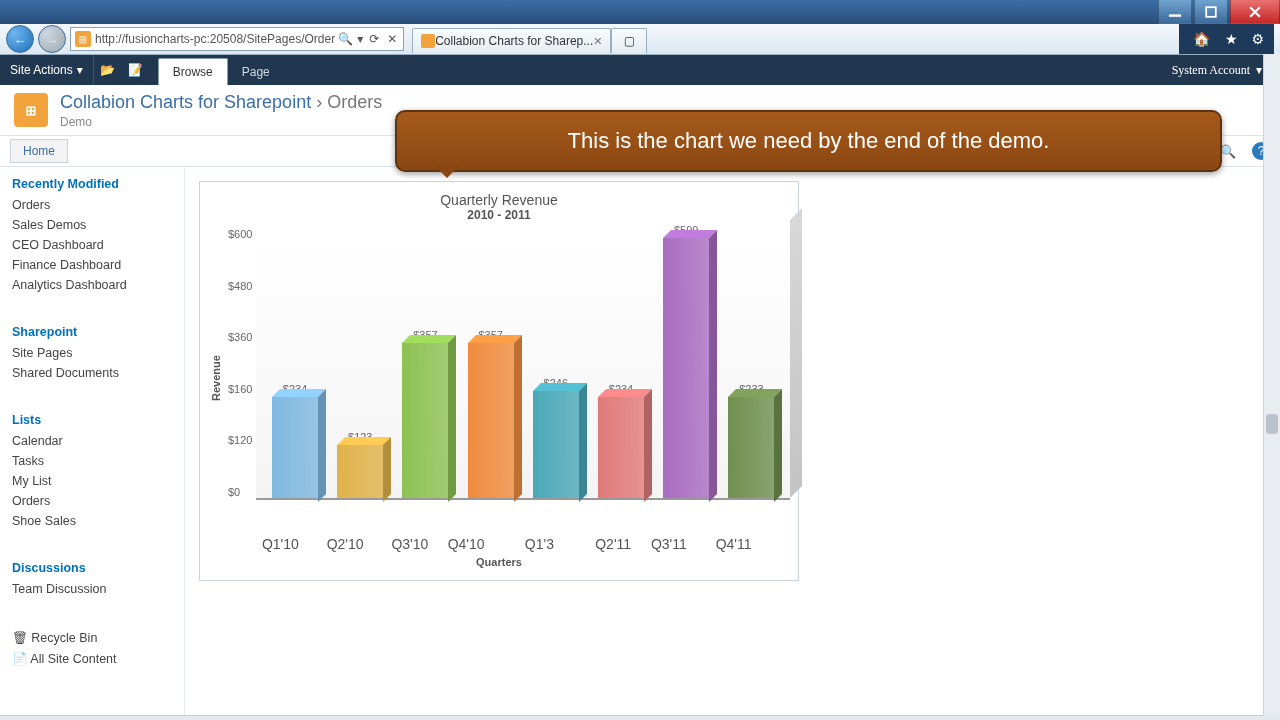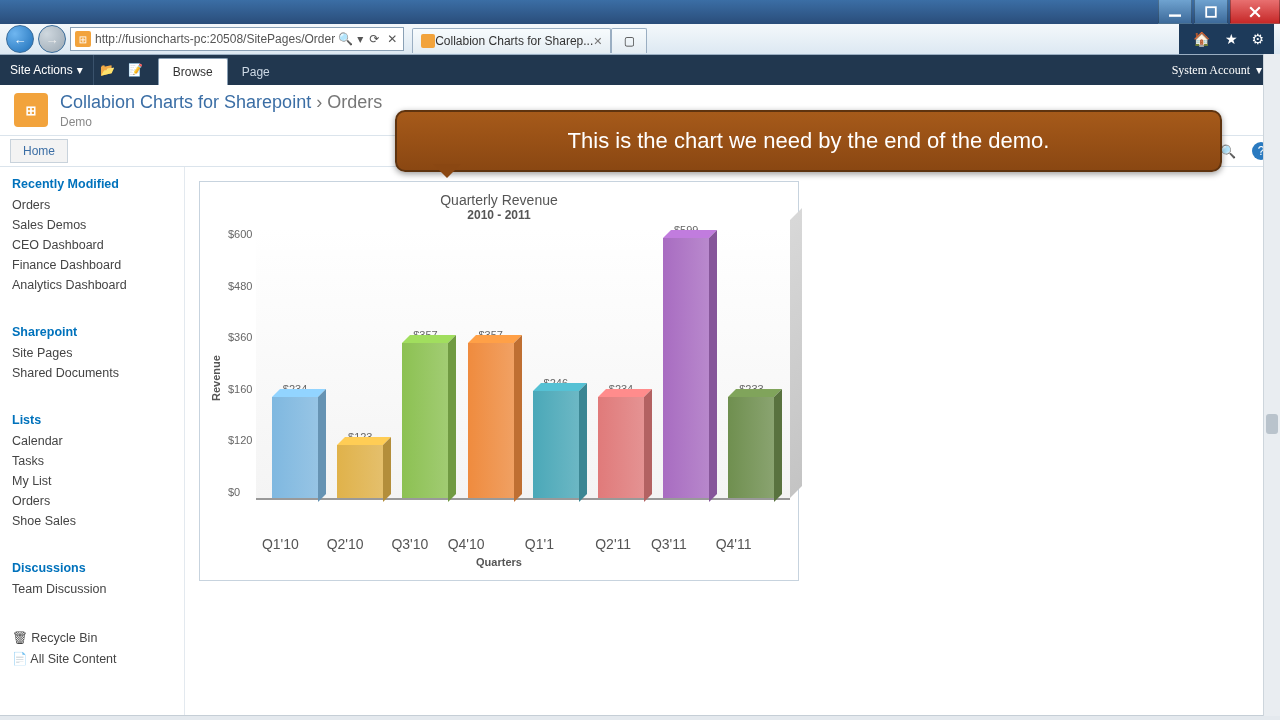--- a/index.html
+++ b/index.html
@@ -291,21 +291,21 @@
                   </div>
                 </div>
               </div>
         </div>
       </div>
       <div class="x-ticks" id="xticks">
             <div style="width: 54px; text-align: center;">Q1'10</div>
             <div style="width: 54px; text-align: center;">Q2'10</div>
             <div style="width: 54px; text-align: center;">Q3'10</div>
             <div style="width: 54px; ">Q4'10</div>
-            <div style="width: 54px; text-align: center;">Q1'1</div>
+            <div style="width: 54px; text-align: center;">Q1'3</div>
             <div style="width: 54px; text-align: right;">Q2'11</div>
             <div style="width: 54px; text-align: center;">Q3'11</div>
             <div style="width: 54px; text-align: center;">Q4'11</div>
           </div>
       <div class="x-axis-label">Quarters</div>
     </div>
   </div>
 </div>
 
 <div class="statusbar"></div>

